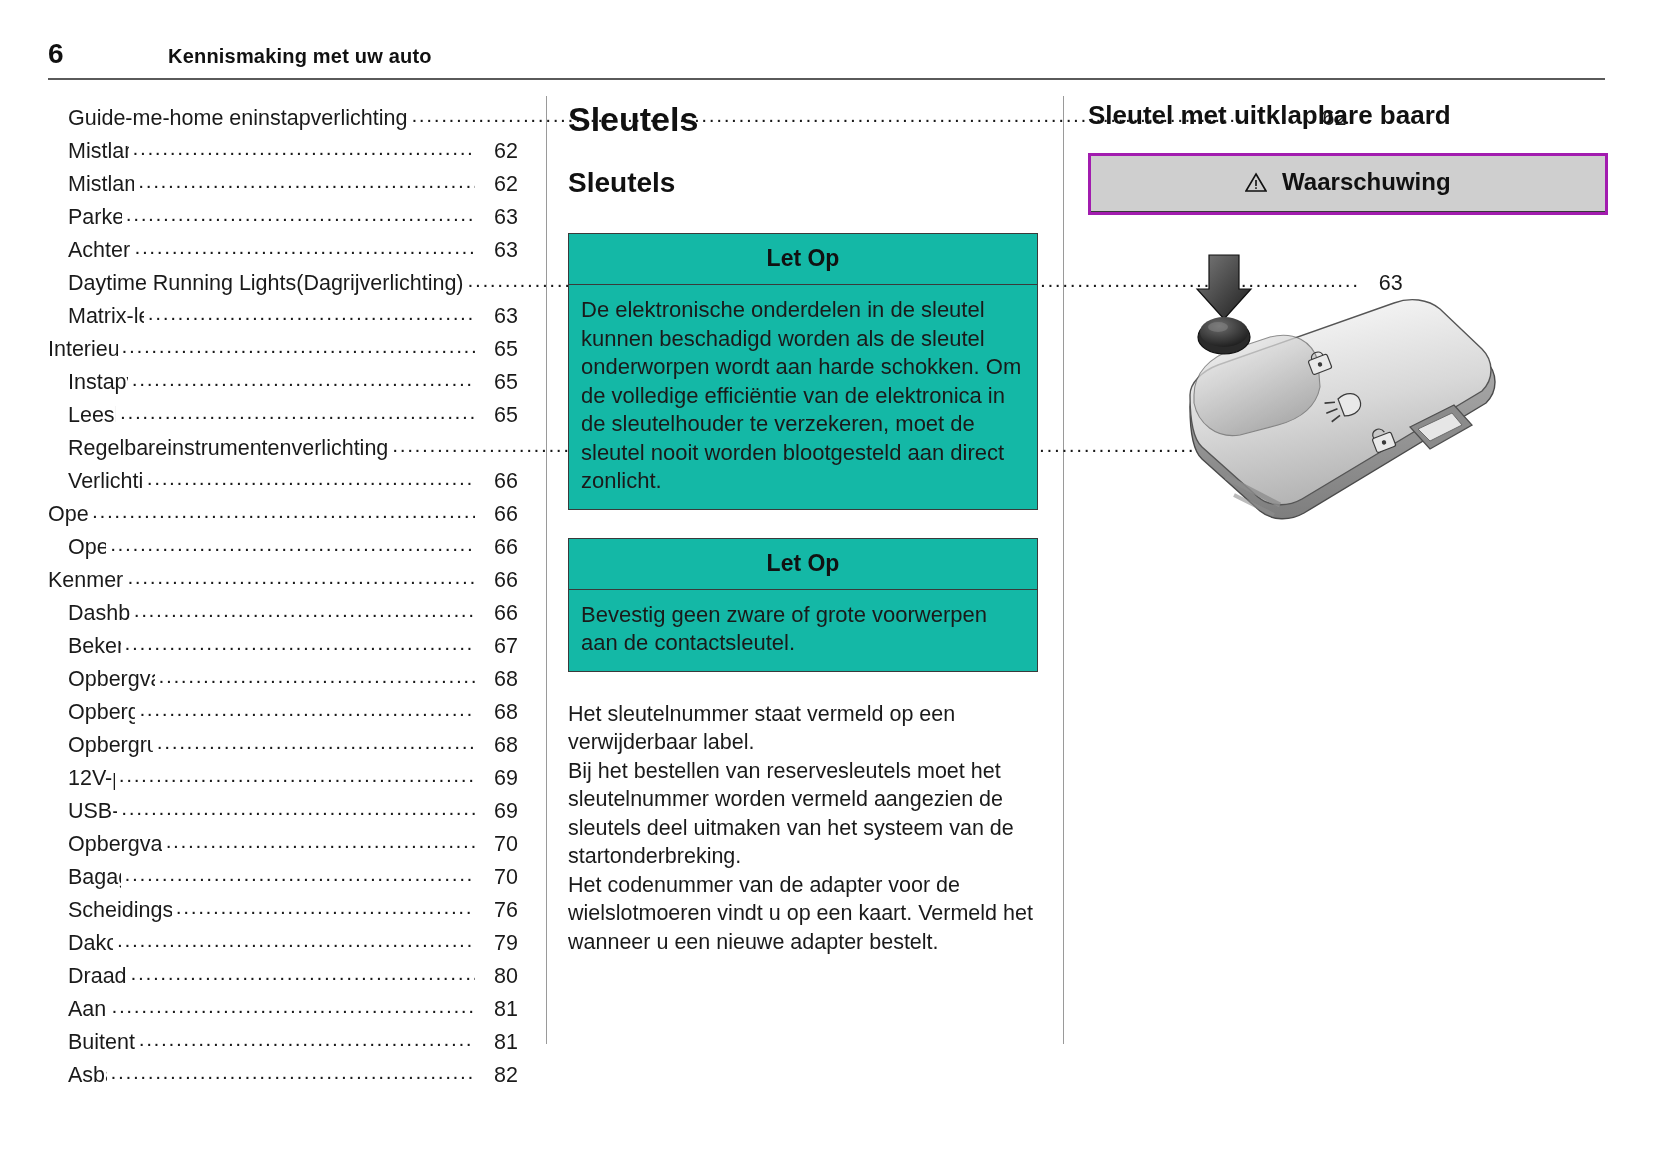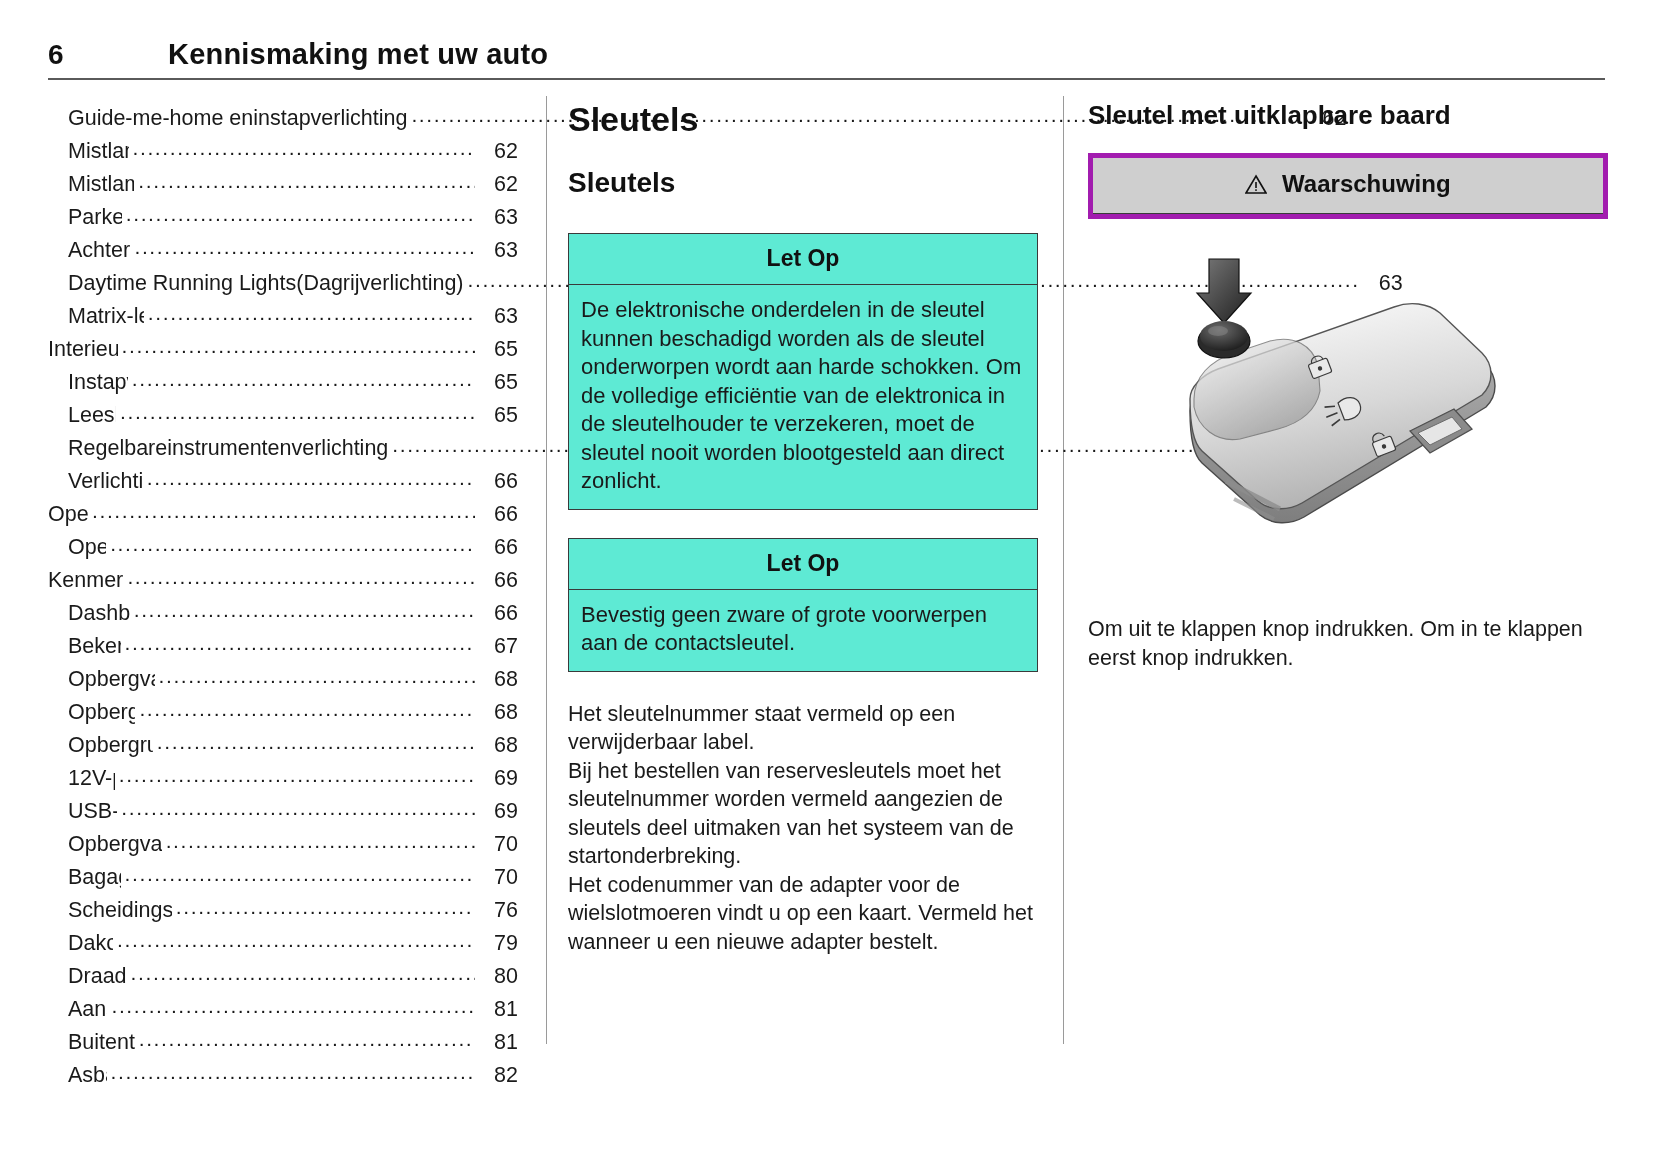--- a/index.html
+++ b/index.html
@@ -30,21 +30,21 @@
     display: flex;
     align-items: baseline;
   }
   .page-number {
     font-size: 28px;
     font-weight: bold;
     width: 120px;
     color: #111;
   }
   .header-title {
-    font-size: 29px;
+    font-size: 20px;
     font-weight: bold;
     color: #111;
     letter-spacing: 0.2px;
   }
   .header-rule {
     position: absolute;
     left: 48px;
     top: 78px;
     width: 1557px;
     height: 2px;
@@ -117,21 +117,21 @@
   }
   h3.sub-sub {
     font-size: 24px;
     font-weight: bold;
     margin: 26px 0 8px 0;
     color: #111;
   }
   .notice {
     border: 1px solid #3a3a3a;
     margin-bottom: 28px;
-    background: #5eead4;
+    background: #14b8a6;
   }
   .notice-head {
     text-align: center;
     font-size: 23px;
     font-weight: bold;
     padding: 11px 0 12px 0;
     border-bottom: 1px solid #3a3a3a;
     color: #111;
   }
   .notice-body {
@@ -147,21 +147,21 @@
     color: #1a1a1a;
   }
   
   h2.right-title {
     font-size: 26px;
     font-weight: bold;
     margin: 0 0 22px 0;
     color: #111;
   }
   .warn-box {
-    border: 5px solid #a21caf;
+    border: 3px solid #a21caf;
     margin-bottom: 26px;
   }
   .warn-head {
     background: #cfcfcf;
     text-align: center;
     font-size: 24px;
     font-weight: bold;
     padding: 12px 0 13px 0;
     border-bottom: 1px solid #3a3a3a;
     color: #111;
@@ -474,15 +474,14 @@
             <g transform="translate(278,140) rotate(-21)">
               <rect x="0" y="0" width="20" height="15" rx="2" fill="#e9e9e9"></rect>
               <path d="M2,0 C0,-8 12,-10 14,-2" fill="none"></path>
               <circle cx="10" cy="7.5" r="2.2" fill="#3a3a3a" stroke="none"></circle>
             </g>
           </g>
         </g>
       </svg>
     </div>
 
-    <p class="fig-caption">Om uit te klappen knop indrukken. Om in te klappen eerst knop indrukken.</p>
   </div>
 </div>
 
 </body></html>

